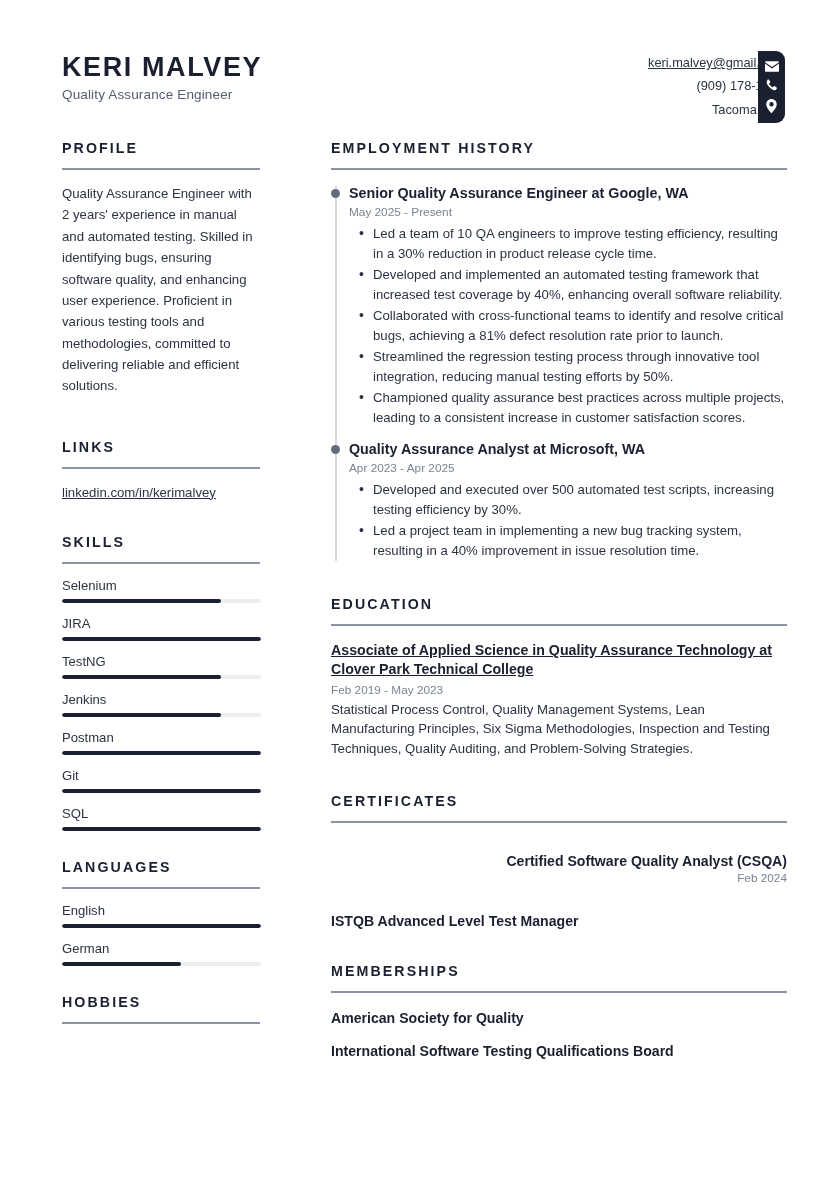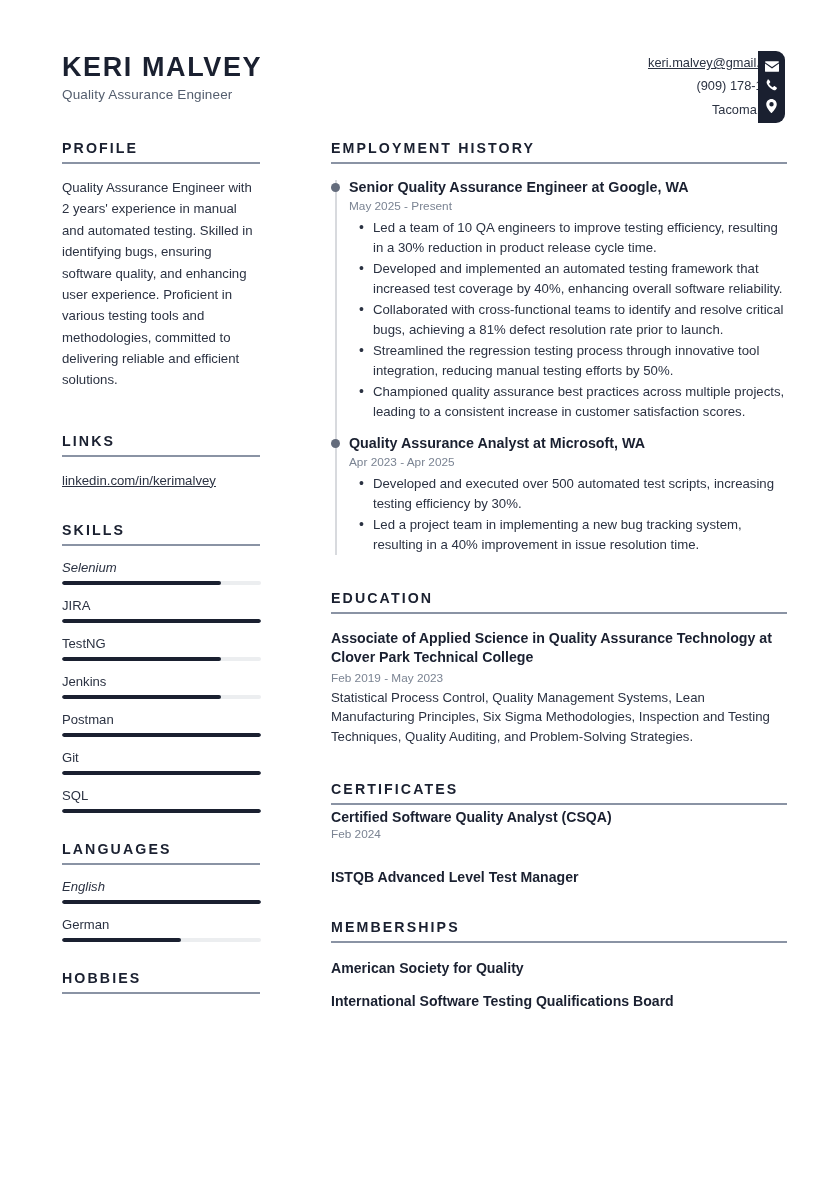--- a/index.html
+++ b/index.html
@@ -75,21 +75,21 @@
   .col-right { width: 567px; padding-left: 65px; padding-right: 46px; }
 
   
   .sec { margin-bottom: 0; }
   .sec-title {
     font-size: 14.2px;
     font-weight: 700;
     letter-spacing: 2.1px;
     color: #1a2030;
     text-transform: uppercase;
-    padding-bottom: 6px;
+    padding-bottom: 12px;
   }
   .sec-rule {
     height: 2px;
     background: #8a93a4;
     width: 100%;
   }
 
   
   .profile-text {
     font-size: 13.2px;
@@ -98,21 +98,21 @@
     margin-top: 13px;
   }
   .link-item {
     font-size: 13.2px;
     margin-top: 16px;
     color: #2b3242;
   }
   .link-item a { color: #2b3242; text-decoration: underline; }
 
   .skill-row { margin-top: 13px; }
-  .skill-row:first-child { margin-top: 14px; font-style: italic; }
+  .skill-row:first-child { margin-top: 14px; }
   .skill-name {
     font-size: 13.1px;
     color: #2b3242;
     margin-bottom: 6px;
   }
   .bar-track {
     height: 4px;
     background: #eceef0;
     border-radius: 2px;
     width: 199px;
@@ -188,35 +188,36 @@
     color: #2b3242;
     font-size: 14px;
   }
 
   .edu-item { margin-top: 15px; }
   .edu-degree {
     font-size: 14.2px;
     font-weight: 700;
     color: #1a2030;
     line-height: 1.36;
+    text-decoration: underline;
   }
   .edu-date {
     font-size: 11.8px;
     color: #7b8493;
     margin-top: 3px;
   }
   .edu-desc {
     font-size: 13.2px;
     line-height: 1.5;
     color: #2b3242;
     margin-top: 3px;
   }
 
   .cert-item { margin-top: 28px; }
-  .cert-item:first-child { margin-top: 4px; }
+  .cert-item:first-child { margin-top: 30px; text-align: right; }
   .cert-name {
     font-size: 14.1px;
     font-weight: 700;
     color: #1a2030;
   }
   .cert-date {
     font-size: 11.8px;
     color: #7b8493;
     margin-top: 2px;
   }

